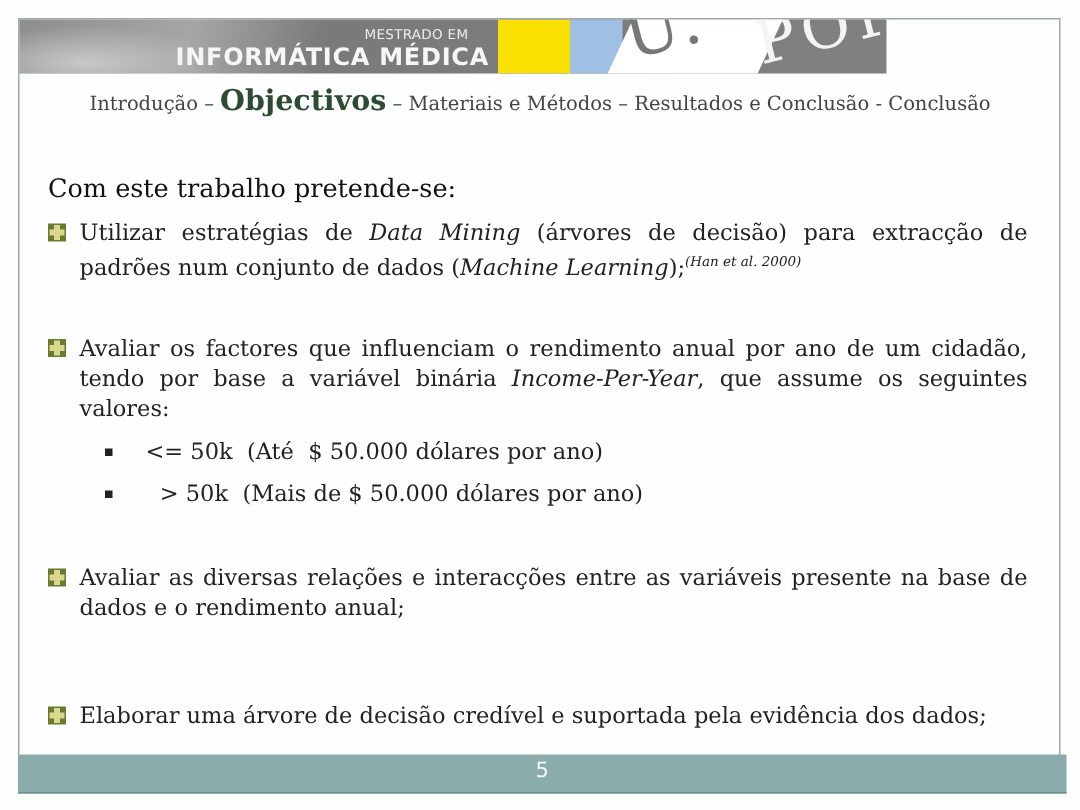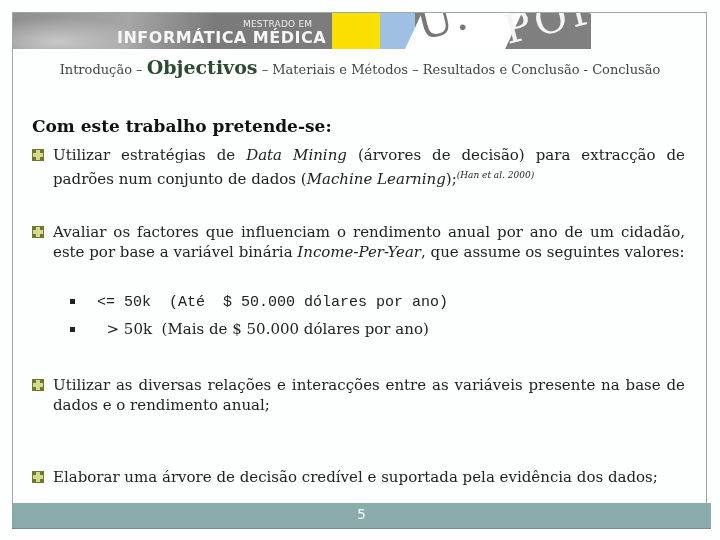--- a/index.html
+++ b/index.html
@@ -19,21 +19,21 @@
   .banner .blue { position:absolute; left:367px; top:0; width:35px; height:36px; background:#9fc0e4; }
   .banner .slab { position:absolute; left:400px; top:-6px; width:100px; height:50px; background:#fff;
             transform:skewX(-25deg); }
   .banner .uporto { position:absolute; left:410px; top:-14px; font-family:"DejaVu Serif", serif;
             font-size:44px; color:#777; transform:rotate(-14deg); transform-origin:left bottom; letter-spacing:4px; }
   .banner .uporto2 { position:absolute; left:490px; top:-18px; font-family:"DejaVu Serif", serif;
             font-size:40px; color:#f4f4f4; transform:rotate(-14deg); letter-spacing:4px; }
   .nav { position:absolute; left:0; width:720px; top:56px; text-align:center;
          font-family:"DejaVu Serif", serif; font-size:13px; color:#444; white-space:nowrap; }
   .nav .active { font-size:19px; font-weight:bold; color:#2f4a33;margin-top:10px; }
-  .heading { position:absolute; left:32px; top:116px; font-size:17px; font-weight:bold; color:#111; }
+  .heading { position:absolute; left:32px; top:116px; font-size:17px; font-weight:normal; color:#111; }
   .item { position:absolute; left:33px; width:652px; font-size:15px; line-height:20px; color:#222; text-align:justify; }
   .bullet { position:absolute; left:-1px; top:4px; width:12px; height:12px; background:#6b7a2e; }
   .bullet::before { content:""; position:absolute; left:4px; top:1px; width:4px; height:10px; background:#d8d890; }
   .bullet::after { content:""; position:absolute; left:1px; top:4px; width:10px; height:4px; background:#d8d890; }
   .item .txt { display:block; padding-left:20px; }
   .cite { font-size:9px; vertical-align:super;font-style:italic; }
   .subitem { position:absolute; left:70px; font-size:15px; color:#222; white-space:nowrap; }
   .subitem .sq { position:absolute; left:0; top:7px; width:5px; height:5px; background:#222; }
   .footer { position:absolute; left:12px; top:503px; width:699px; height:25px; background:#8aacab;
             border-bottom:1px solid #6f8f8e; }
@@ -62,35 +62,35 @@
 
 <div class="heading">Com este trabalho pretende-se:</div>
 
 <div class="item" style="top:145px;">
   <span class="bullet"></span>
   <span class="txt"><span>Utilizar estratégias de </span><em>Data Mining</em><span> (árvores de decisão) para extracção de padrões num conjunto de dados (</span><em>Machine Learning</em><span>);</span><span class="cite">(Han et al. 2000)</span></span>
 </div>
 
 <div class="item" style="top:222px;">
   <span class="bullet"></span>
-  <span class="txt"><span>Avaliar os factores que influenciam o rendimento anual por ano de um cidadão, este por base a variável binária </span><em>Income-Per-Year</em><span>, que assume os seguintes valores:</span></span>
+  <span class="txt"><span>Avaliar os factores que influenciam o rendimento anual por ano de um cidadão, tendo por base a variável binária </span><em>Income-Per-Year</em><span>, que assume os seguintes valores:</span></span>
 </div>
 
 <div class="subitem" style="top:292px;">
   <span class="sq"></span>
-  <span style="padding-left:27px; white-space:pre;font-family:Liberation Mono, monospace;">&lt;= 50k  (Até  $ 50.000 dólares por ano)</span>
+  <span style="padding-left:27px; white-space:pre;">&lt;= 50k  (Até  $ 50.000 dólares por ano)</span>
 </div>
 <div class="subitem" style="top:320px;">
   <span class="sq"></span>
   <span style="padding-left:27px; white-space:pre;margin-top:44px;">  &gt; 50k  (Mais de $ 50.000 dólares por ano)</span>
 </div>
 
 <div class="item" style="top:375px;">
   <span class="bullet"></span>
-  <span class="txt">Utilizar as diversas relações e interacções entre as variáveis presente na base de dados e o rendimento anual;</span>
+  <span class="txt">Avaliar as diversas relações e interacções entre as variáveis presente na base de dados e o rendimento anual;</span>
 </div>
 
 <div class="item" style="top:467px;">
   <span class="bullet"></span>
   <span class="txt">Elaborar uma árvore de decisão credível e suportada pela evidência dos dados;</span>
 </div>
 
 <div class="footer">
   <div class="num">5</div>
 </div>

